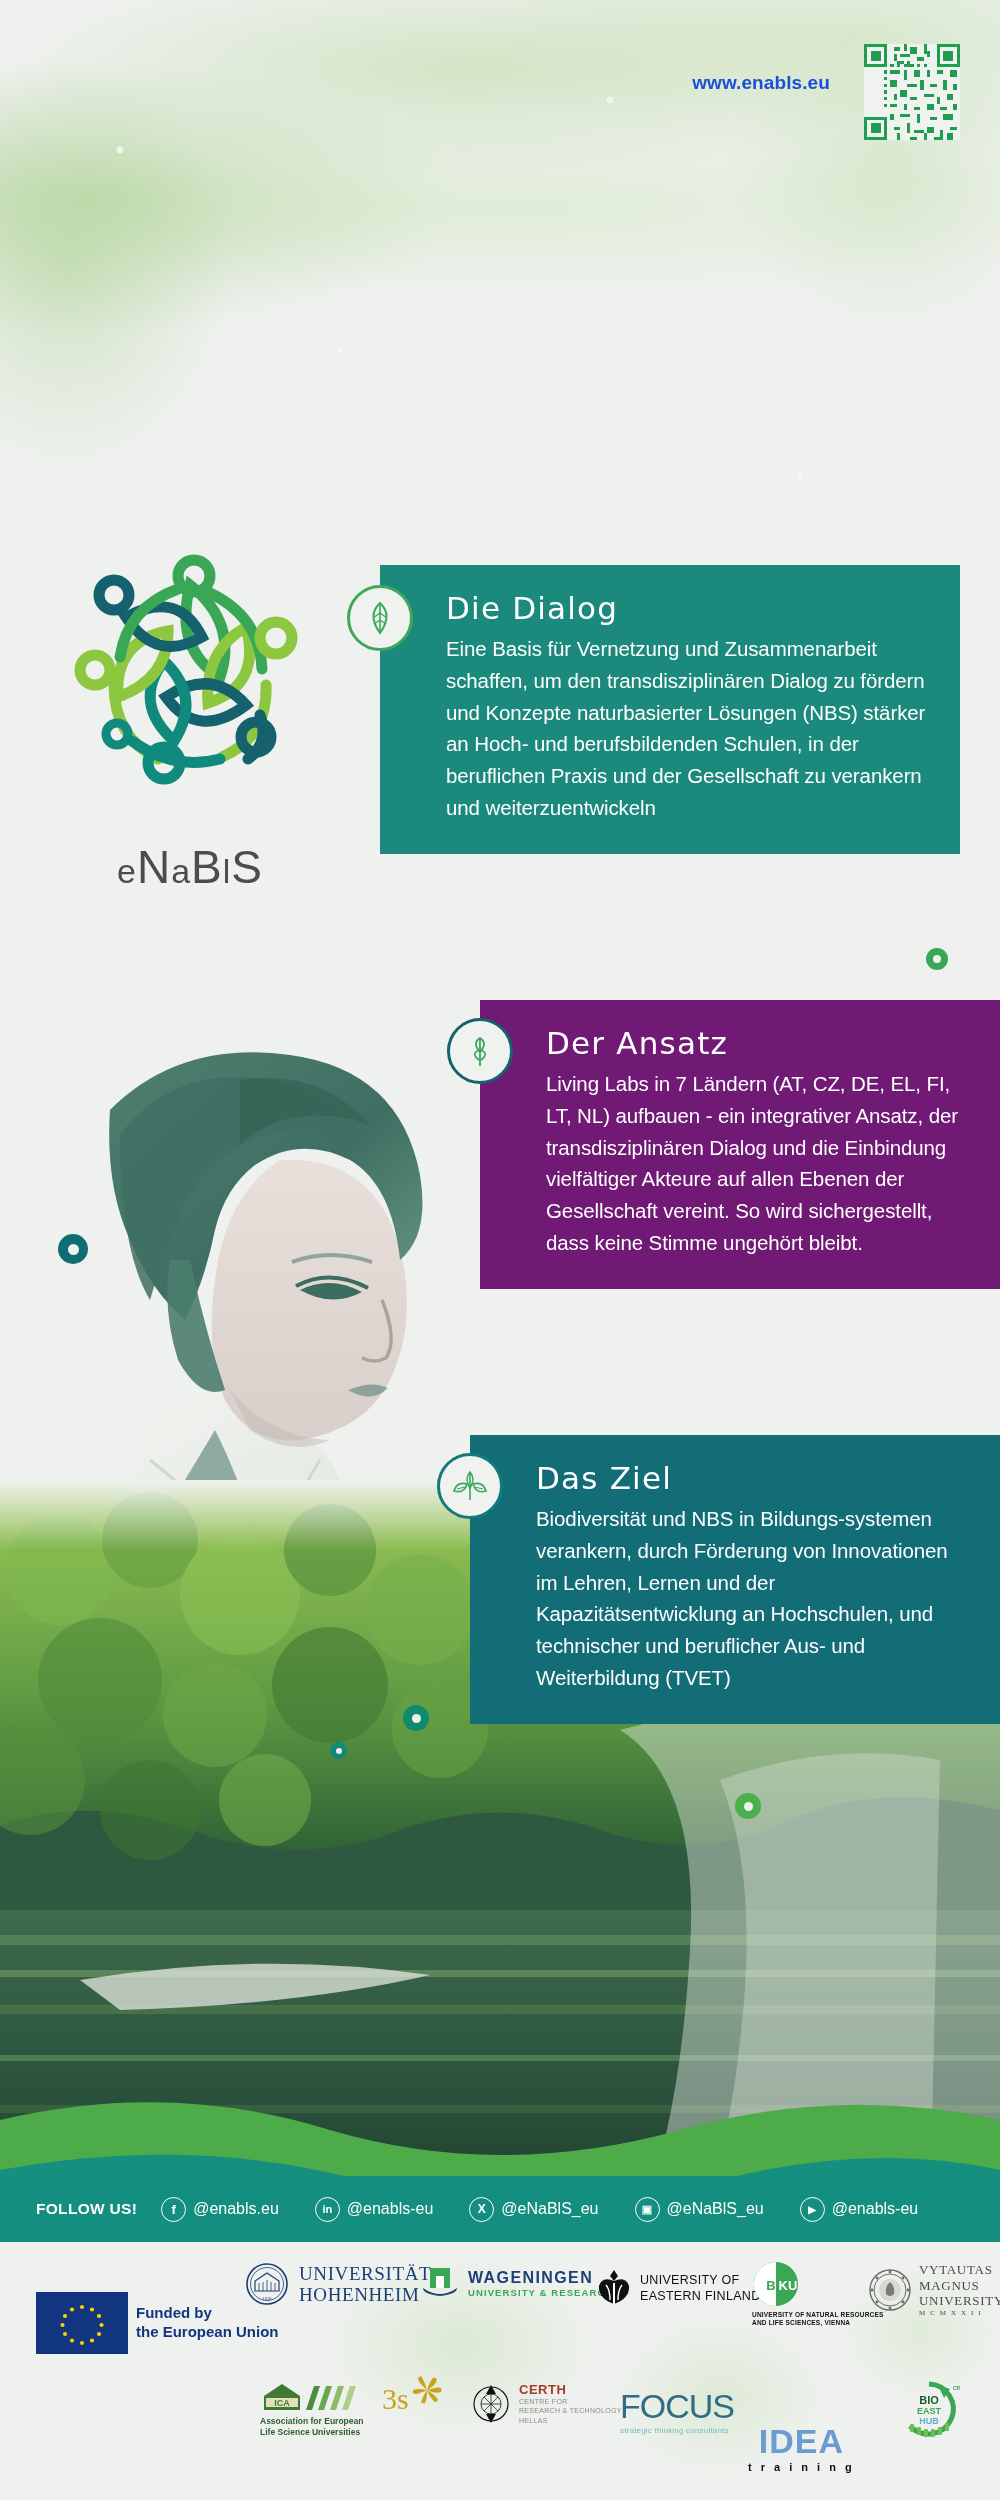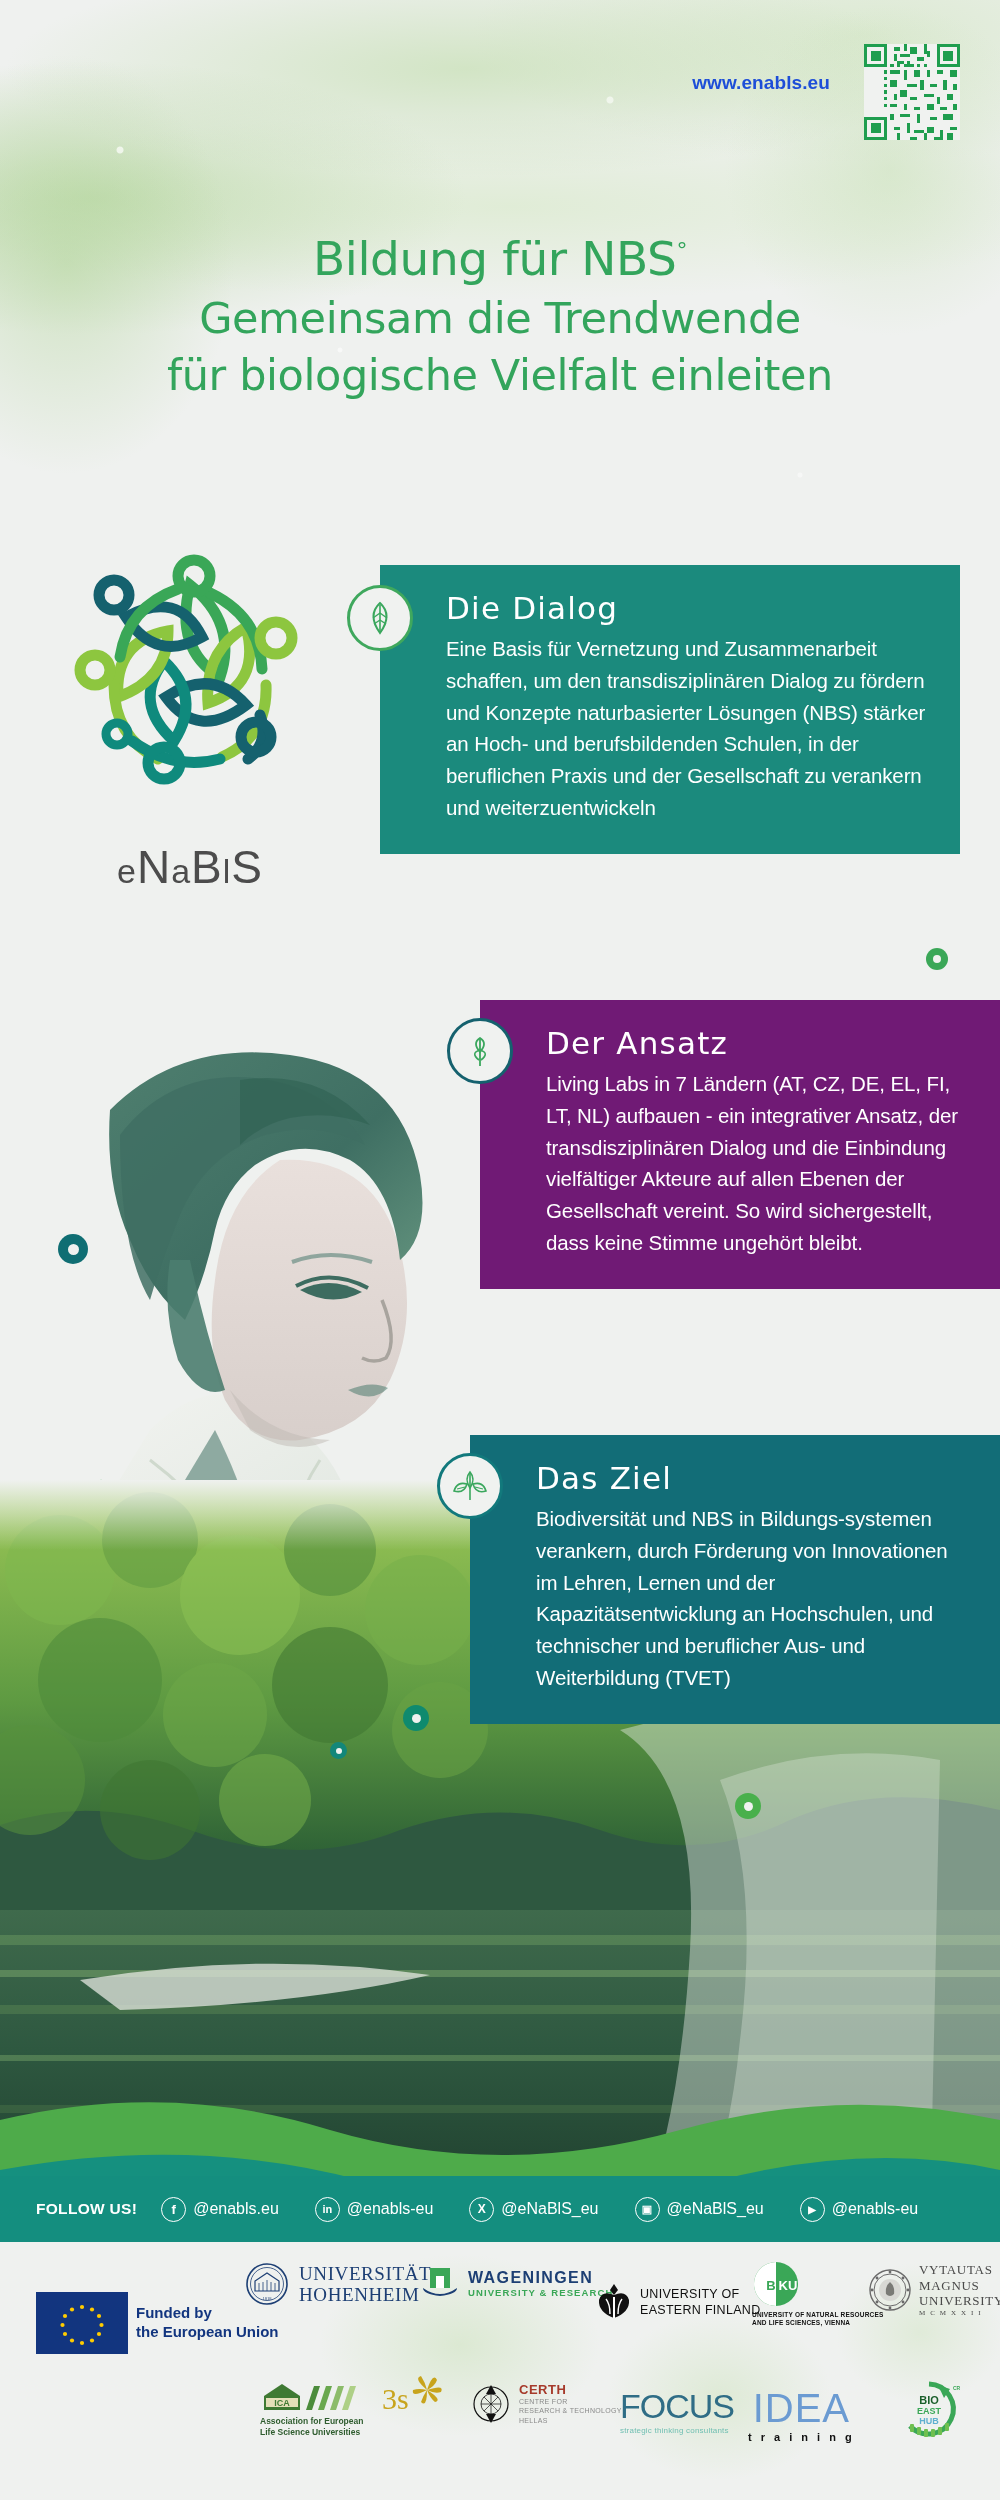--- a/index.html
+++ b/index.html
@@ -165,21 +165,21 @@
   .uef-text{ font-family:"Liberation Sans", sans-serif; color:#111; font-size:12.5px; line-height:1.3; letter-spacing:.3px; }
   .boku-sub{ font-family:"Liberation Sans", sans-serif; color:#111; font-weight:bold; font-size:6.5px; line-height:1.25; letter-spacing:.2px; text-align:left; }
   .vmu-text{ font-family:"Liberation Serif", serif; color:#4a4a4a; font-size:13px; line-height:1.2; letter-spacing:.7px; }
   .vmu-text .mcm{ font-size:7px; letter-spacing:1.6px; }
   .ica-sub{ font-family:"Liberation Sans", sans-serif; color:#2f5d2f; font-weight:bold; font-size:8.5px; line-height:1.3; }
   .threes{ font-family:"Liberation Serif", serif; color:#c8a41c; font-size:30px; }
   .certh-t{ font-family:"Liberation Sans", sans-serif; color:#a63a2b; font-weight:bold; font-size:13px; letter-spacing:.5px; }
   .certh-s{ font-family:"Liberation Sans", sans-serif; color:#8a8a8a; font-size:7px; line-height:1.35; letter-spacing:.3px; }
   .focus-t{ font-family:"Liberation Sans", sans-serif; color:#2f6d86; font-size:34px; letter-spacing:-1px; }
   .focus-s{ font-family:"Liberation Sans", sans-serif; color:#6fbfb2; font-size:8px; letter-spacing:.2px; }
-  .idea-t{ font-family:"Liberation Sans", sans-serif; color:#6b9bd2; font-weight:normal; font-size:40px; letter-spacing:1px; }
+  .idea-t{ font-family:"Liberation Sans", sans-serif; color:#6b9bd2; font-weight:bold; font-size:34px; letter-spacing:1px;margin-top:36px; }
   .idea-s{ font-family:"Liberation Sans", sans-serif; color:#111; font-weight:bold; font-size:11px; letter-spacing:3px; }
 </style>
 </head>
 <body>
 
 <div id="poster">
 
   <div class="bg-layer">
     <div class="header-wave"></div>
     <div class="header-wave2"></div>
@@ -272,25 +272,20 @@
           <rect x="26" y="25" width="2" height="1"></rect>
         <rect x="10" y="27" width="1" height="2"></rect>
           <rect x="14" y="28" width="2" height="1"></rect>
         <rect x="18" y="27" width="1" height="2"></rect>
           <rect x="21" y="28" width="3" height="1"></rect>
         <rect x="25" y="27" width="2" height="2"></rect>
       </g>
     </svg>
   </div>
 
-  <div class="headline">
-    <span class="l1"><span>Bildung für NBS</span><span class="deg">°</span></span>
-    <span class="l2">Gemeinsam die Trendwende</span>
-    <span class="l3">für biologische Vielfalt einleiten</span>
-  </div>
 
   <div class="portrait">
     <svg width="520" height="620" viewBox="0 0 520 620">
       <defs>
         <linearGradient id="hairG" x1="0" y1="0" x2="1" y2="1">
           <stop offset="0%" stop-color="#4f7f6f"></stop>
             <stop offset="55%" stop-color="#3f6f63"></stop>
             <stop offset="100%" stop-color="#6a9a83"></stop>
         </linearGradient>
         <linearGradient id="skinG" x1="0" y1="0" x2="0" y2="1">
@@ -575,21 +570,21 @@
         <rect x="10" y="2" width="20" height="20" fill="#3aa757"></rect>
         <rect x="16" y="10" width="8" height="12" fill="#fff"></rect>
         <path d="M3 22 Q20 34 37 22 Q37 28 20 30 Q3 28 3 22 Z" fill="#1d3f74"></path>
       </svg>
       <div>
         <div class="wag-text1">WAGENINGEN</div>
         <div class="wag-text2">UNIVERSITY &amp; RESEARCH</div>
       </div>
     </div>
 
-    <div class="logo-item" style="left:596px; top:40px; gap:8px;">
+    <div class="logo-item" style="left:596px; top:26px; gap:8px;">
       <svg width="36" height="40" viewBox="0 0 36 40">
         <path d="M18 2 L22 8 L18 13 L14 8 Z" fill="#111"></path>
         <path d="M18 13 Q6 8 3 18 Q2 30 18 36 Q34 30 33 18 Q30 8 18 13 Z" fill="#111"></path>
         <path d="M18 15 L18 36" stroke="#fff" stroke-width="2"></path>
         <path d="M10 17 Q14 22 14 32" stroke="#fff" stroke-width="1.4" fill="none"></path>
         <path d="M26 17 Q22 22 22 32" stroke="#fff" stroke-width="1.4" fill="none"></path>
       </svg>
       <div class="uef-text">
         <div>UNIVERSITY OF</div>
         <div>EASTERN FINLAND</div>

